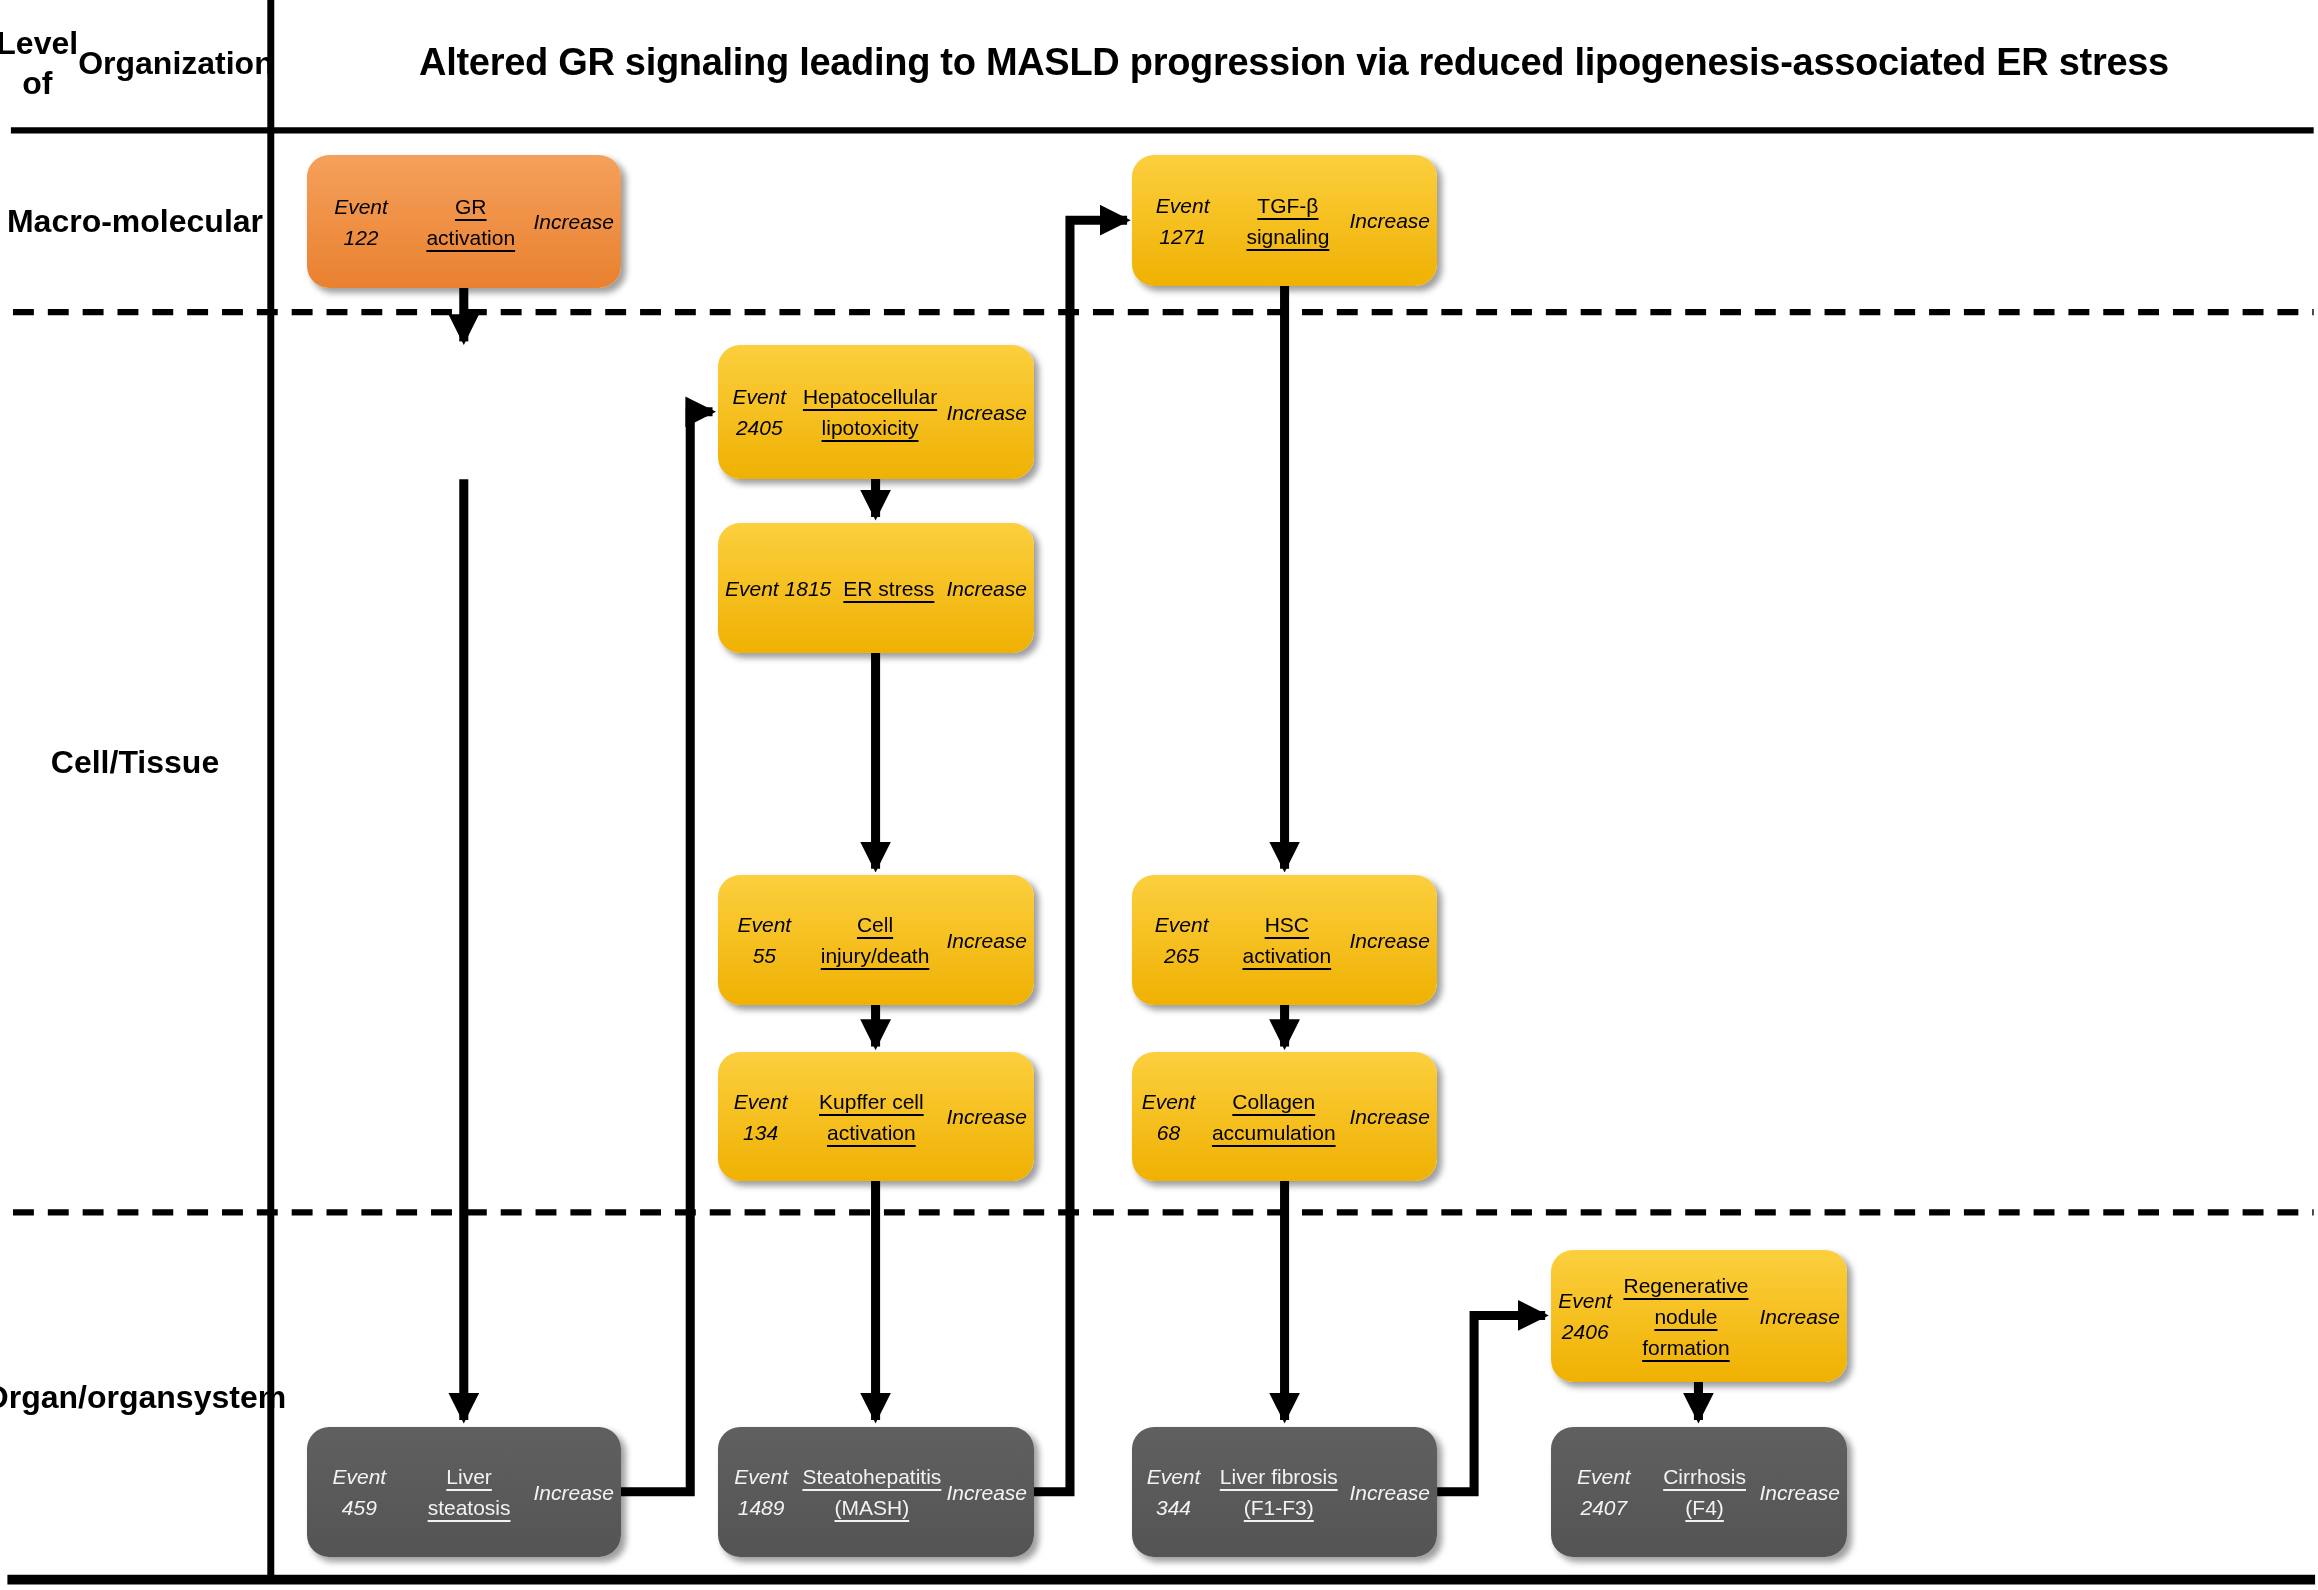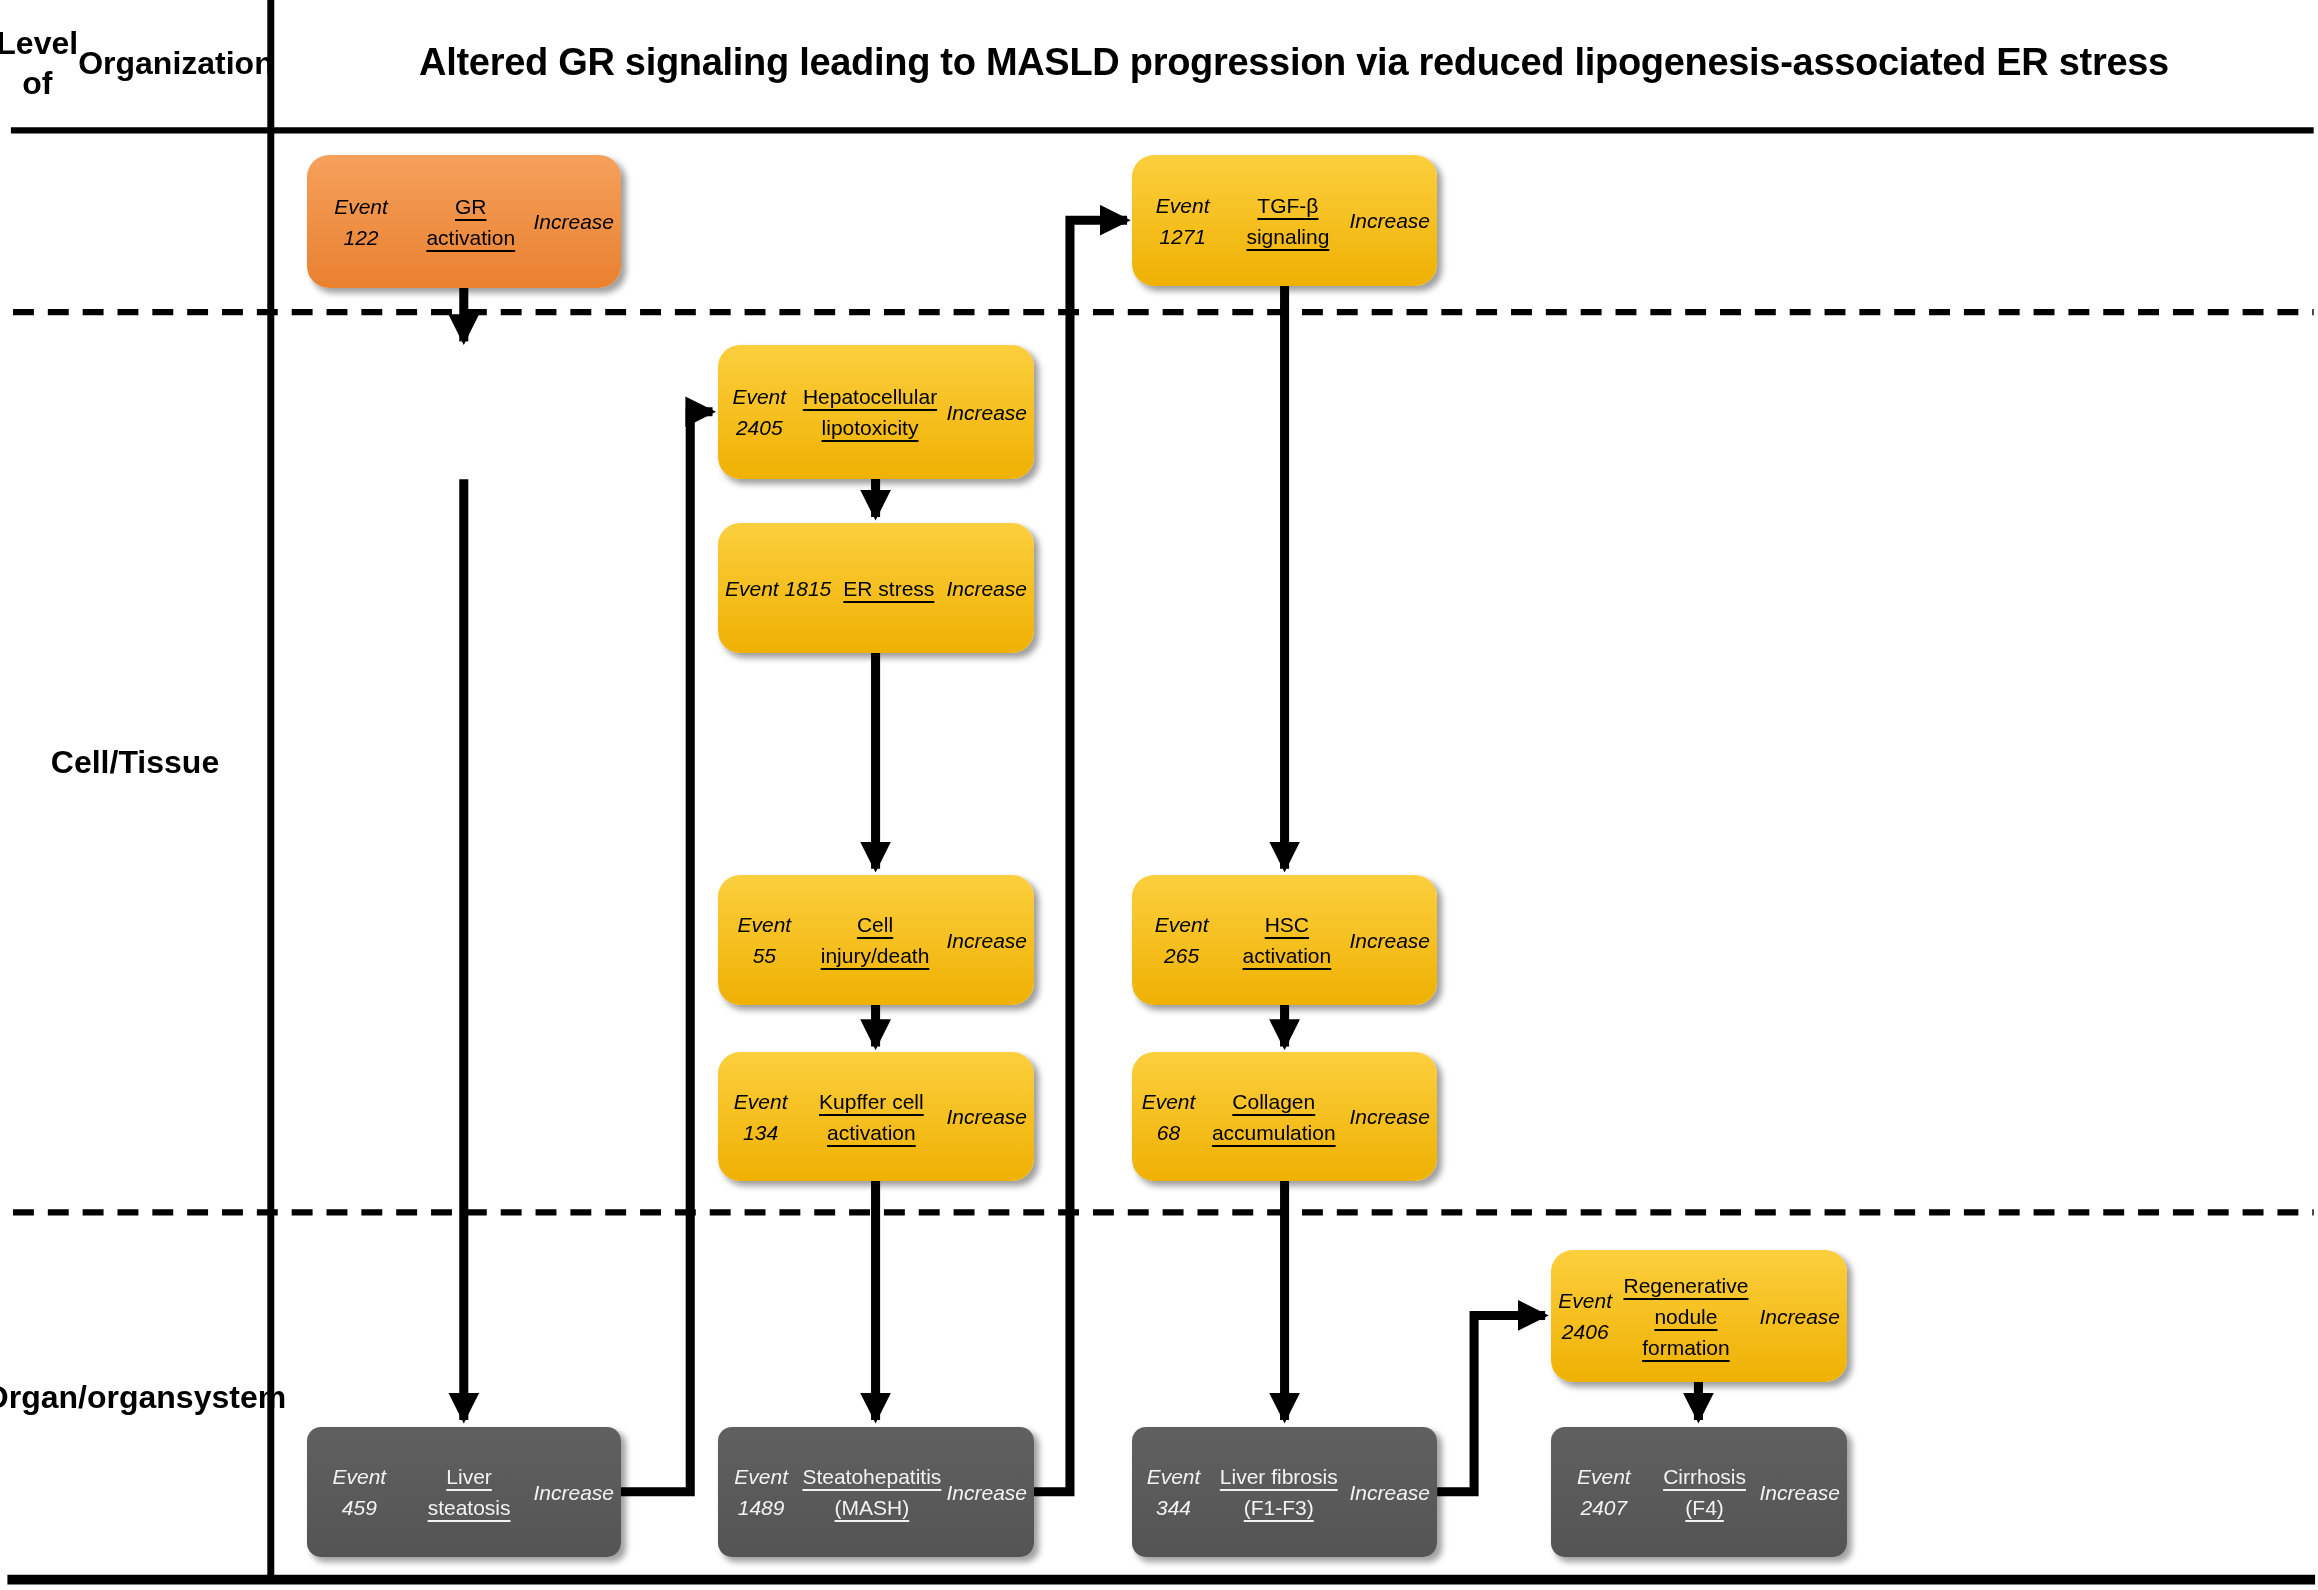--- a/index.html
+++ b/index.html
@@ -23,21 +23,21 @@
   .band-cell{top:312px;height:900px;}
   .band-organ{top:1213px;height:368px;}
   .box{
     position:absolute;border-radius:22px;box-sizing:border-box;
     display:flex;flex-direction:row;justify-content:center;align-items:center;
     text-align:center;font-weight:normal;font-size:21px;line-height:31px;
     padding:4.2px 7px;box-shadow:4.2px 4.9px 6.3px rgba(0,0,0,0.38);
   }
   .box.orange{background:linear-gradient(180deg,#F5A05C 0%,#E9812F 100%);}
   .box.yellow{background:linear-gradient(180deg,#FCCF3E 0%,#EFB103 100%);justify-content:space-between;}
-  .box.gray{background:linear-gradient(180deg,#606060 0%,#545454 100%);color:#F2F2F2;border-radius:14px;}
+  .box.gray{background:linear-gradient(180deg,#606060 0%,#545454 100%);color:#F2F2F2;}
   .l1,.l3{font-style:italic;}
   .l2{text-decoration:underline;text-decoration-thickness:2.1px;text-underline-offset:4.9px;}
 </style>
 </head>
 <body>
 
 <div class="canvas">
 
   <svg class="svg-layer" width="2319" height="1590" viewBox="0 0 3327 2282">
     <defs>
@@ -67,20 +67,24 @@
     <path d="M2062 2141 H 2115 V 1888 H 2217" stroke="#000" stroke-width="13" fill="none" marker-end="url(#ah)"></path>
     <path d="M2437 1983 V 2038" stroke="#000" stroke-width="13" fill="none" marker-end="url(#ah)"></path>
   </svg>
 
   <div class="side-label band-header">
     <span>Level of</span>
     <span>Organization</span>
   </div>
   <div class="title-bar">Altered GR signaling leading to MASLD progression via reduced lipogenesis-associated ER stress</div>
 
+  <div class="side-label band-macro">
+    <span>Macro-</span>
+    <span>molecular</span>
+  </div>
   <div class="side-label band-cell">
     <span>Cell/Tissue</span>
   </div>
   <div class="side-label band-organ">
     <span>Organ/organ</span>
     <span>system</span>
   </div>
 
   <div class="box orange" style="left:307px;top:155px;width:314px;height:133px">
     <div class="l1">Event 122</div>

